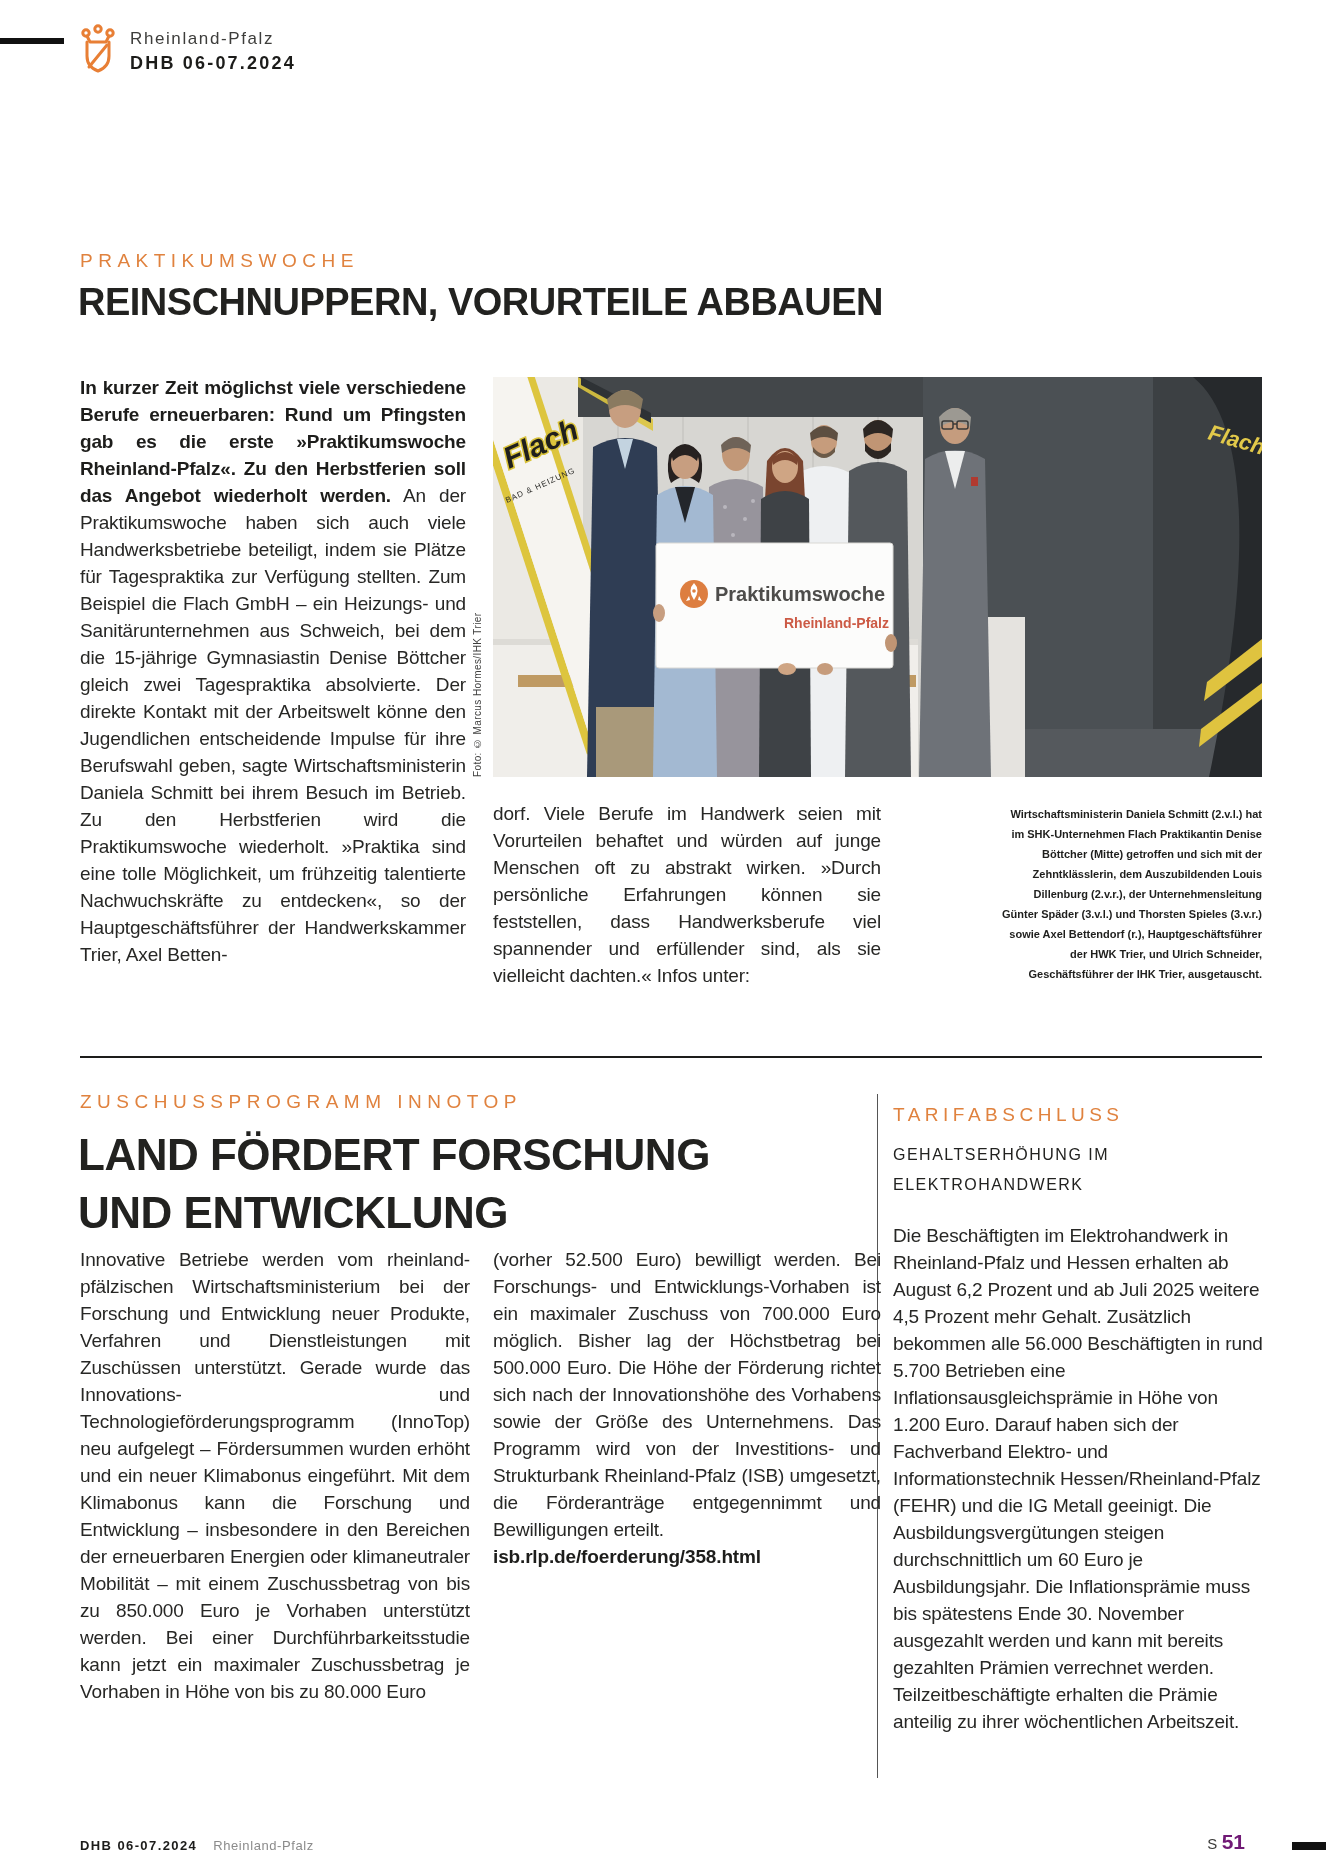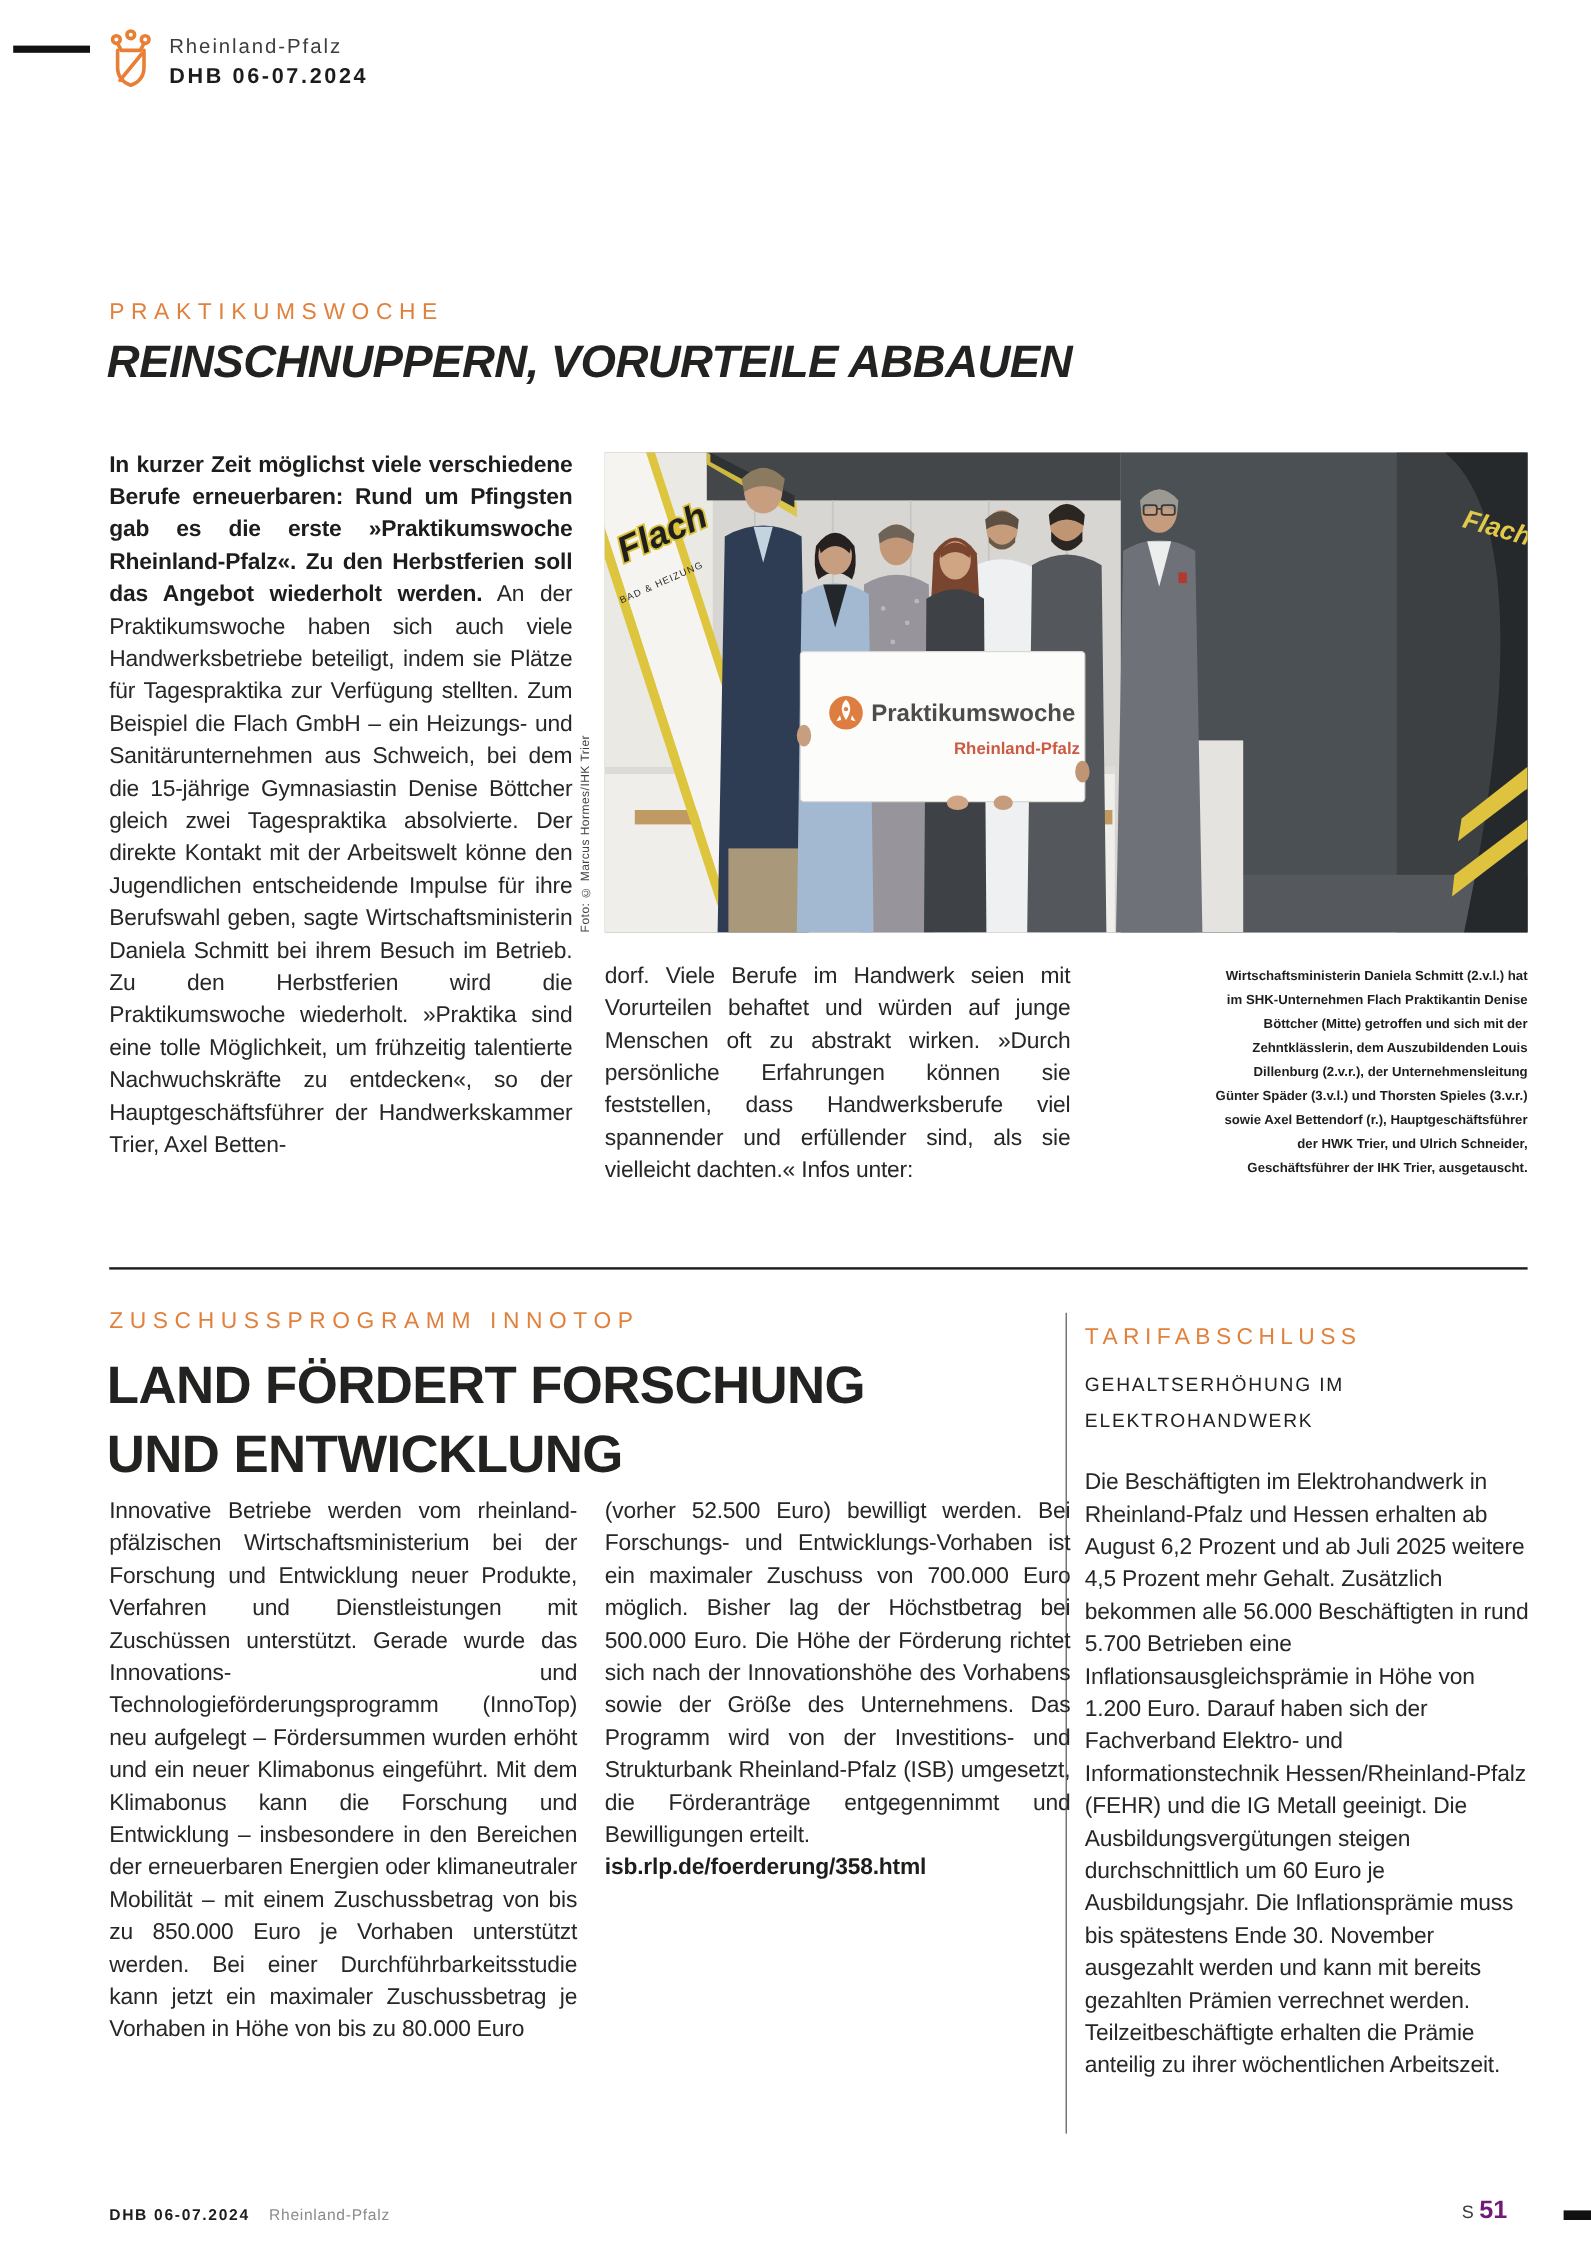--- a/index.html
+++ b/index.html
@@ -1,30 +1,30 @@
 <!DOCTYPE html>
 <html><head>
 <meta charset="utf-8">
 <style>
   html,body{margin:0;padding:0;}
   body{
     width:1326px;height:1875px;background:#ffffff;position:relative;
     font-family:"Liberation Sans","DejaVu Sans",sans-serif;color:#272725;
     overflow:hidden;
   }
-  .abs{position:absolute;margin-left:11px;}
+  .abs{position:absolute;}
   
   .masthead{left:78px;top:24px;display:flex;align-items:center;gap:12px;}
   .mast-region{font-size:17px;letter-spacing:1.6px;color:#3d3d3b;}
   .mast-issue{font-size:18px;font-weight:bold;letter-spacing:2.2px;color:#1c1c1a;margin-top:4px;}
   .crop-tick{left:0;top:38px;width:64px;height:6px;background:#111;}
   
   .kicker{color:#e0823e;font-size:19px;letter-spacing:5.5px;white-space:nowrap;}
   .k1{left:80px;top:250px;}
-  .h1{left:78px;top:281px;width:1180px;font-size:38px;font-weight:bold;letter-spacing:-0.5px;color:#222220;white-space:nowrap;font-style:italic;}
+  .h1{left:78px;top:281px;width:1180px;font-size:38px;font-weight:bold;letter-spacing:-0.5px;color:#222220;white-space:nowrap;}
   .k2{left:80px;top:1091px;}
   .h2{left:78px;top:1126px;width:690px;font-size:44px;font-weight:bold;line-height:58px;letter-spacing:-0.5px;color:#222220;}
   .k3{left:893px;top:1104px;letter-spacing:4.5px;font-size:19px;}
   .h3{left:893px;top:1140px;width:372px;font-size:16px;font-weight:normal;line-height:30px;letter-spacing:1.5px;color:#222220;}
   
   .bodytext{font-size:19px;line-height:27px;letter-spacing:-0.15px;text-align:justify;color:#272725;}
   .bodytext p{margin:0;}
   .a1c1{left:80px;top:374px;width:386px;}
   .a1c2{left:493px;top:800px;width:388px;}
   .a2c1{left:80px;top:1246px;width:390px;}

